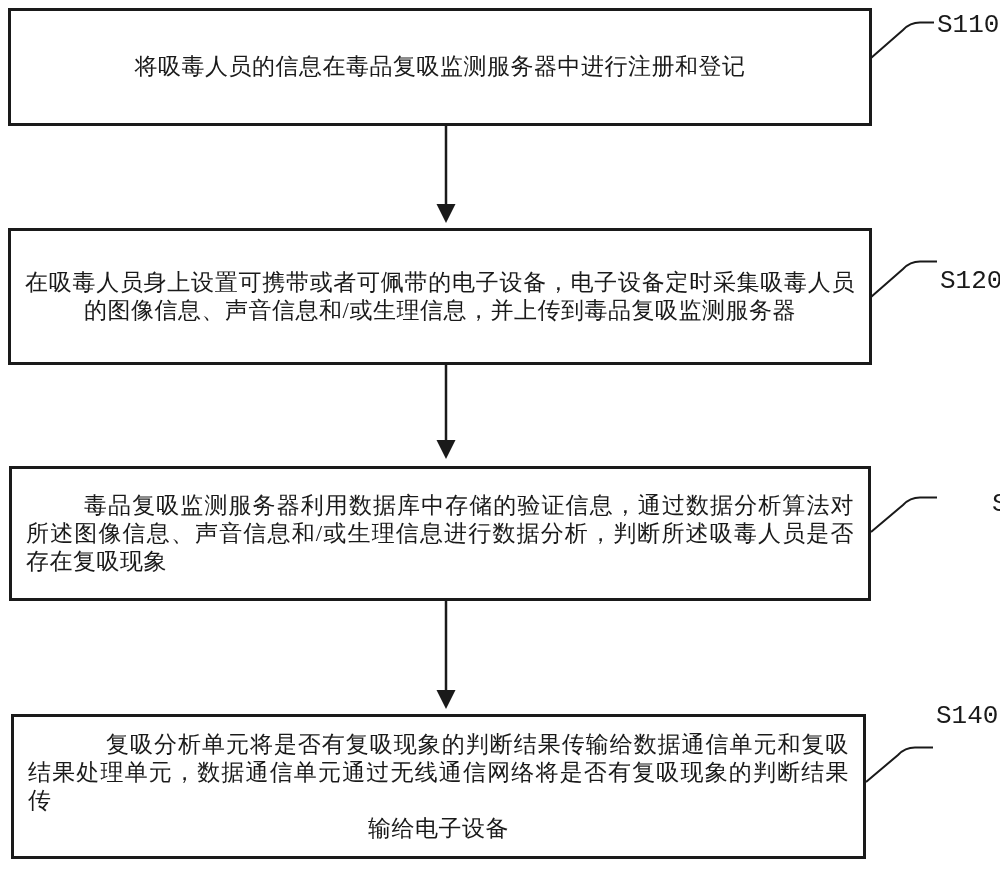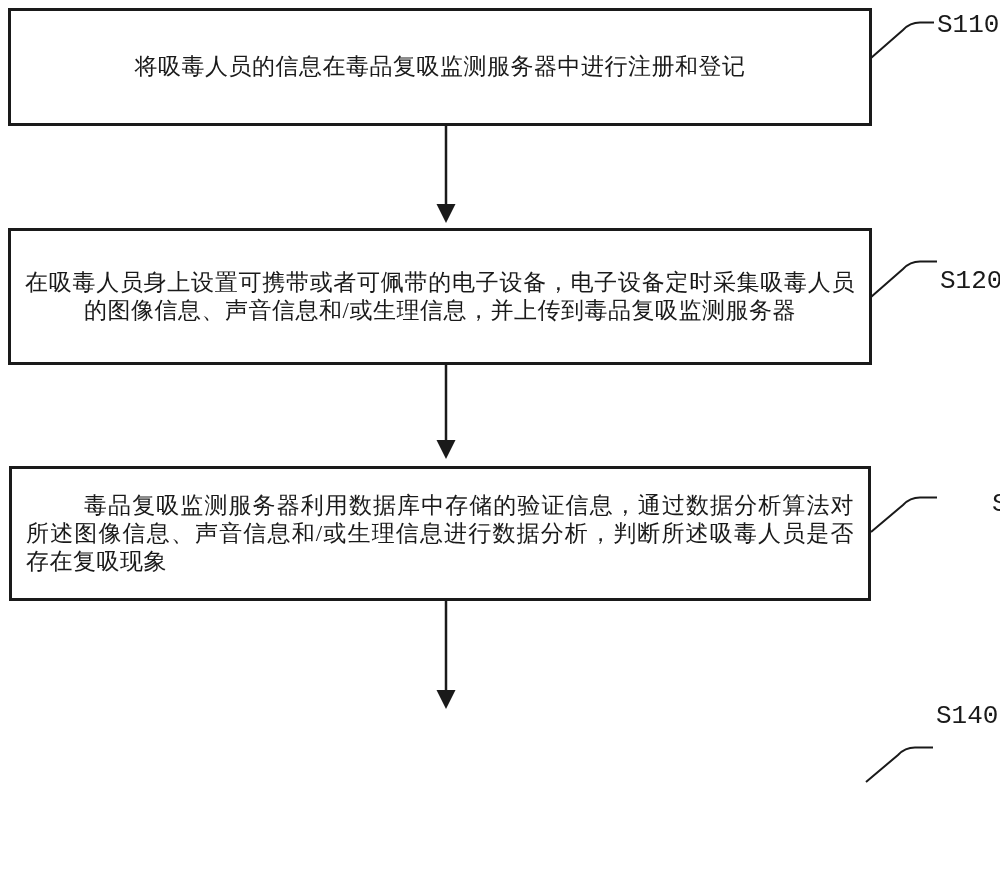--- a/index.html
+++ b/index.html
@@ -105,19 +105,24 @@
     <div class="txt-line al-fill ind-b3">毒品复吸监测服务器利用数据库中存储的验证信息，通过数据分析算法对</div>
     <div class="txt-line al-fill">所述图像信息、声音信息和/或生理信息进行数据分析，判断所述吸毒人员是否</div>
     <div class="txt-line al-left">存在复吸现象</div>
   </div>
 
   <div class="step-box box2">
     <div class="txt-line al-fill">在吸毒人员身上设置可携带或者可佩带的电子设备，电子设备定时采集吸毒人员</div>
     <div class="txt-line al-center">的图像信息、声音信息和/或生理信息，并上传到毒品复吸监测服务器</div>
   </div>
 
+  <div class="step-box box4">
+    <div class="txt-line al-fill ind-b4">复吸分析单元将是否有复吸现象的判断结果传输给数据通信单元和复吸</div>
+    <div class="txt-line al-fill">结果处理单元，数据通信单元通过无线通信网络将是否有复吸现象的判断结果传</div>
+    <div class="txt-line al-center">输给电子设备</div>
+  </div>
 
   <div class="step-label lbl1">S110</div>
   <div class="step-label lbl2">S120</div>
   <div class="step-label lbl3">S130</div>
   <div class="step-label lbl4">S140</div>
 
 </div>
 
 </body></html>

